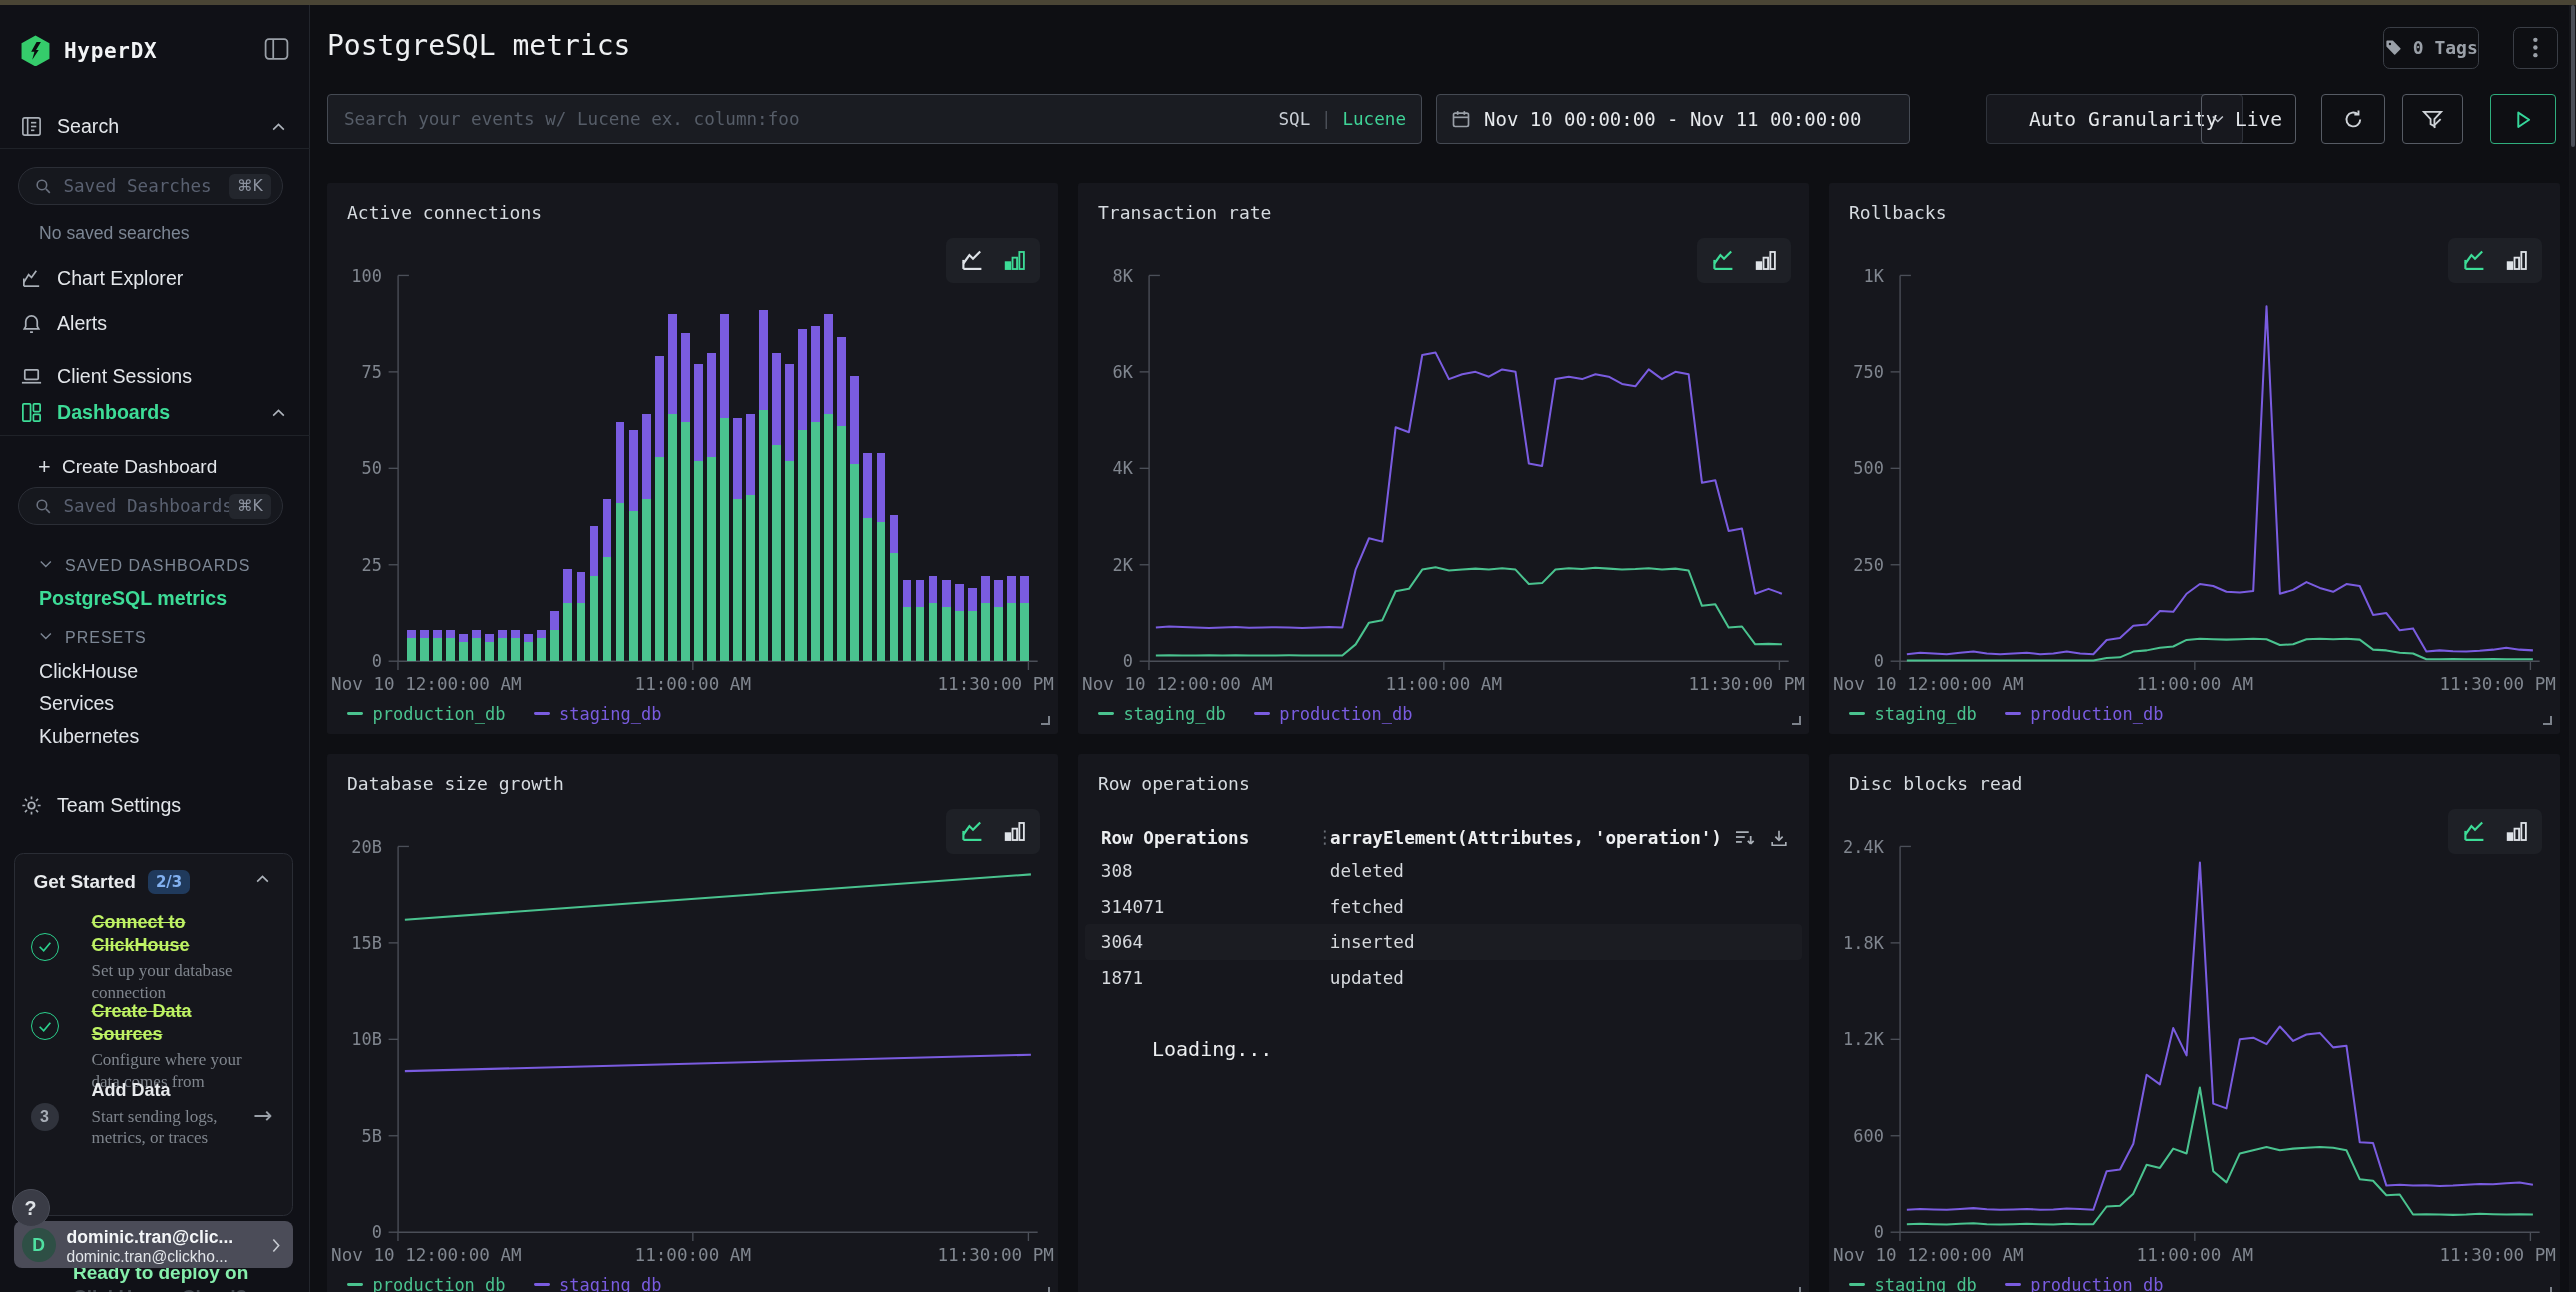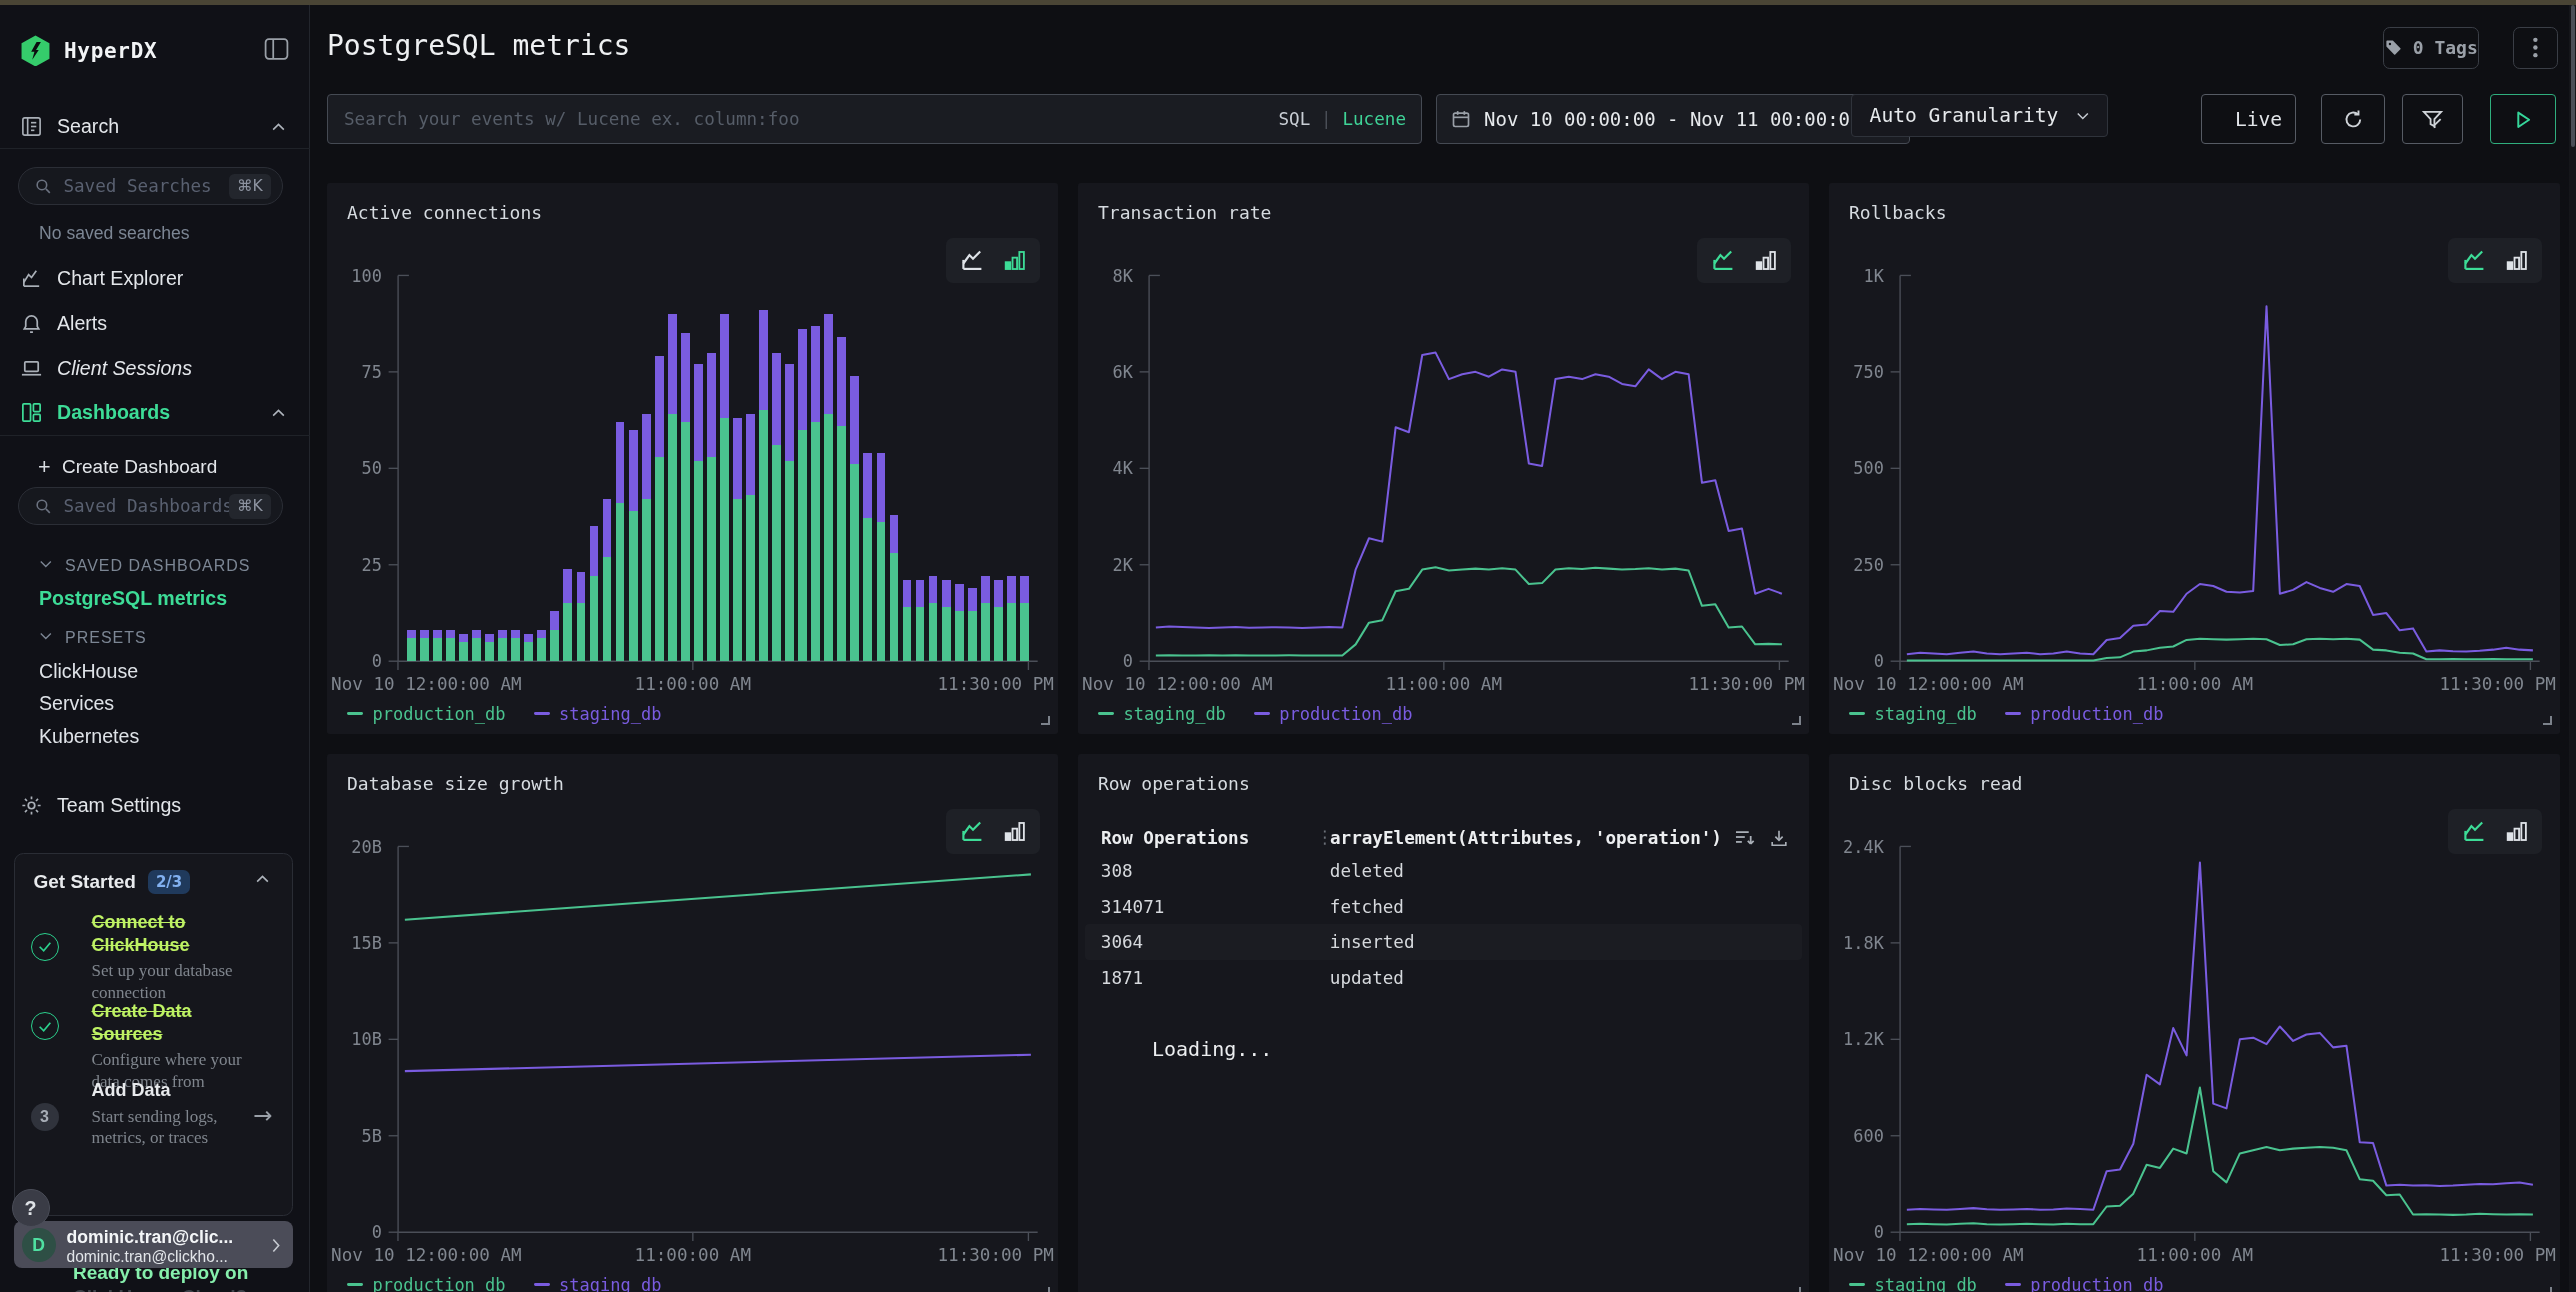--- a/index.html
+++ b/index.html
@@ -59,21 +59,21 @@
   .tags-btn { position:absolute; left:2073px; top:21.6px; width:96px; height:42px; border:0.7px solid #3a3e46; border-radius:6.8px; display:flex; align-items:center; justify-content:center; gap:9.5px; color:#9aa0a8; font-size:18px; font-weight:bold; cursor:pointer; }
   .kebab-btn { position:absolute; left:2203px; top:21.6px; width:45px; height:42px; border:0.7px solid #3a3e46; border-radius:6.8px; display:flex; align-items:center; justify-content:center; color:#9aa0a8; cursor:pointer; }
 
   .searchbox { position:absolute; left:17px; top:89px; width:1095px; height:50px; background:#1a1c22; border:0.7px solid #454a53; border-radius:4px; display:flex; align-items:center; }
   .searchbox .ph { margin-left:16px; font-size:17.6px; color:#565d68; }
   .lang { position:absolute; right:15px; display:flex; gap:10.8px; font-size:17.6px; }
   .lang .sql { color:#c9ced5; } .lang .bar { color:#4a4e57; } .lang .lucene { color:#3fd397; }
   .datebox { position:absolute; left:1126px; top:89px; width:474px; height:50px; background:#1a1c22; border:0.7px solid #454a53; border-radius:4px; display:flex; align-items:center; cursor:pointer; }
   .datebox .cal { margin-left:13.5px; color:#9aa0a8; display:flex; }
   .datebox .dtext { margin-left:13.5px; font-size:19px; color:#e6e9ec; }
-  .granularity { position:absolute; left:1541px; top:89px; width:257px; height:43px; background:#17181e; border:0.7px solid #2f333b; border-radius:4px; display:flex; align-items:center; cursor:pointer; }
+  .granularity { position:absolute; left:1676px; top:89px; width:257px; height:50px; background:#17181e; border:0.7px solid #2f333b; border-radius:4px; display:flex; align-items:center; cursor:pointer;justify-content:center; }
   .granularity .gtext { margin-left:17.6px; font-size:19.6px; color:#e6e9ec; }
   .granularity .chev { position:absolute; right:15px; color:#c6cad1; }
   .btn { position:absolute; top:89px; height:50px; border:0.7px solid #565b64; border-radius:4px; display:flex; align-items:center; justify-content:center; color:#e2e5e9; cursor:pointer; background:transparent; }
   .btn-live { left:1891px; width:95px; font-size:19.6px;padding-left:20px; }
   .btn-refresh { left:2011px; width:64px; color:#cfd3d8; }
   .btn-filter { left:2092px; width:61px; color:#cfd3d8; }
   .btn-play { left:2180px; width:66px; border-color:#2fae7d; }
 
   .grid { position:absolute; left:17px; top:178px; display:grid; grid-template-columns:repeat(3,731px); grid-auto-rows:551px; gap:20px; }
   .panel { position:relative; background:#16171d; border-radius:2.7px; }
@@ -162,21 +162,21 @@
     </div>
     <div class="nav-item" style="top:303px;">
       <span class="nicon">
         <svg class="ic" width="23" height="23" viewBox="0 0 24 24" fill="none" stroke="currentColor" stroke-width="1.8">
             <path d="M6 15 V10 a6 6 0 0 1 12 0 v5 l1.5 2.5 H4.5 Z"></path>
             <line x1="10.5" y1="21" x2="13.5" y2="21"></line>
           </svg>
       </span>
       <span class="nlabel">Alerts</span>
     </div>
-    <div class="nav-item" style="top:348px;font-style:italic;">
+    <div class="nav-item" style="top:356px;">
       <span class="nicon">
         <svg class="ic" width="23" height="23" viewBox="0 0 24 24" fill="none" stroke="currentColor" stroke-width="1.8">
             <rect x="5" y="5" width="14" height="10" rx="1"></rect>
             <line x1="2" y1="18.5" x2="22" y2="18.5"></line>
           </svg>
       </span>
       <span class="nlabel">Client Sessions</span>
     </div>
     <div class="nav-item" style="top:392px;">
       <span class="nicon" style="color:#3ddc97;">

